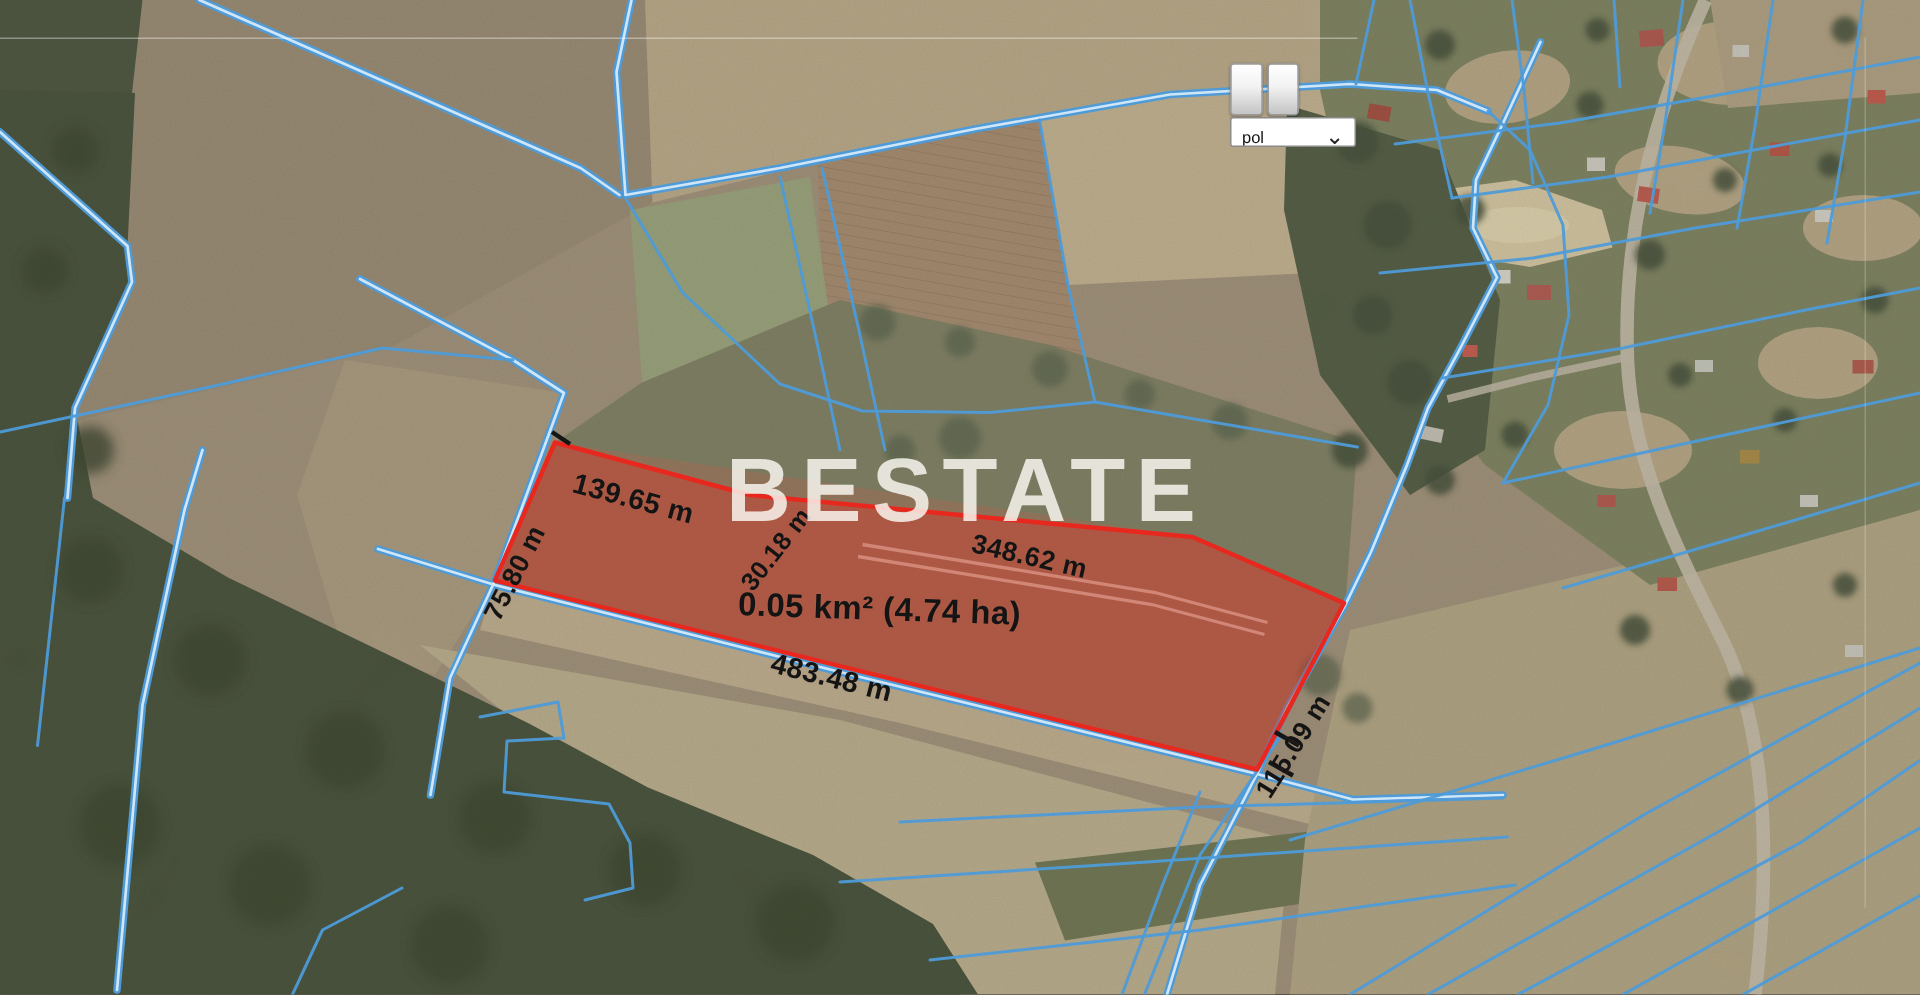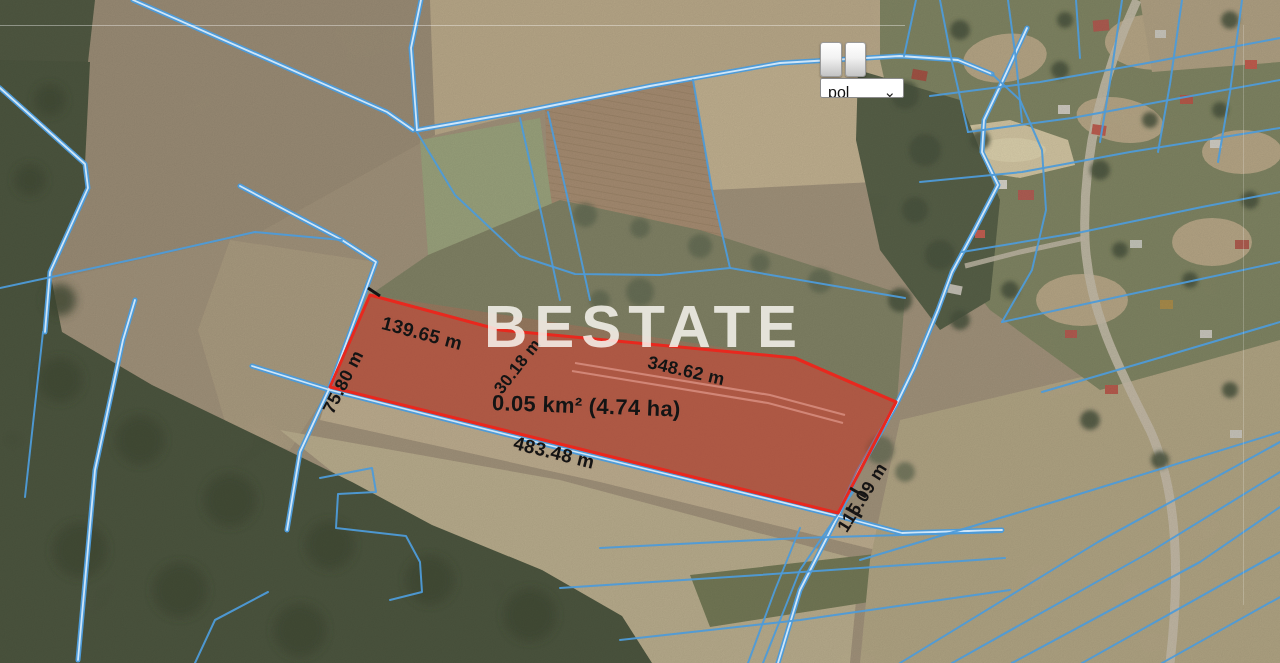--- a/index.html
+++ b/index.html
@@ -22,21 +22,21 @@
   
   #layerbtn{position:absolute;left:820px;top:42px;width:46px;height:35px;display:flex;gap:3px;
             cursor:pointer;}
   #layerbtn .pane{flex:1;border-radius:3px;border:1px solid #9a9a9a;
             background:linear-gradient(#ffffff 0%,#f2f2f2 45%,#c4c4c4 100%);
             box-shadow:0 1px 2px rgba(0,0,0,.35);}
   #langsel{position:absolute;left:820px;top:78px;width:84px;height:20px;background:#fff;
            border:1px solid #8a8a8a;border-radius:2px;overflow:hidden;cursor:pointer;
            display:flex;justify-content:space-between;align-items:flex-start;
            padding:0 7px;box-sizing:border-box;}
-  #langsel .val{font-size:16px;line-height:27px;color:#111;}
+  #langsel .val{font-size:11px;line-height:27px;color:#111;}
   #langsel .chev{font-size:15px;line-height:25px;color:#222;}
   .seam{position:absolute;background:rgba(255,255,255,.38);}
 </style>
 </head>
 <body>
 
 <div id="stage">
 
   <svg width="1280" height="663" viewBox="0 0 1280 663">
     <defs>

